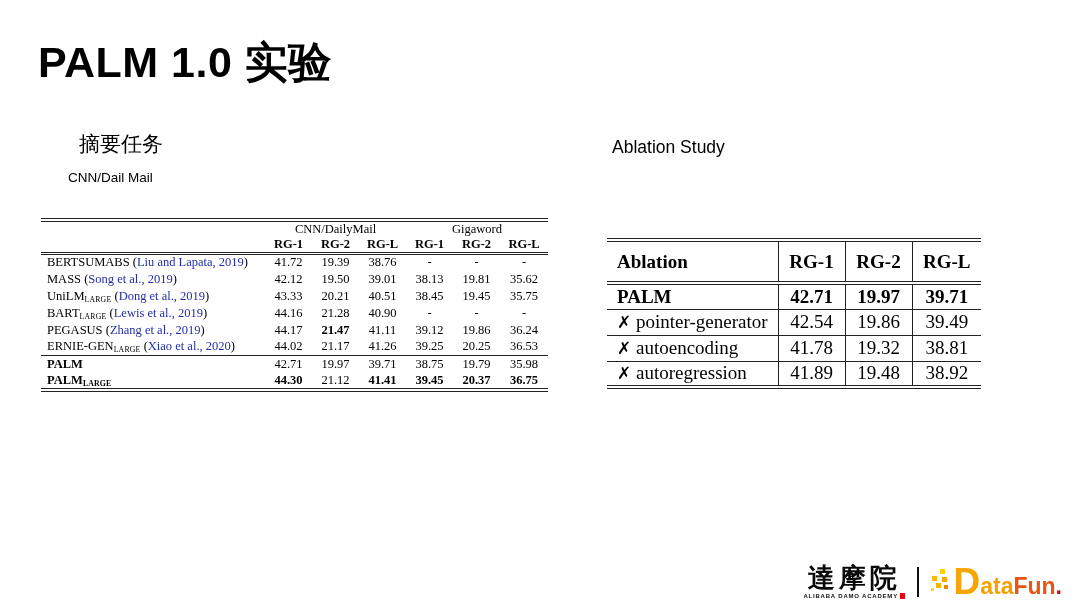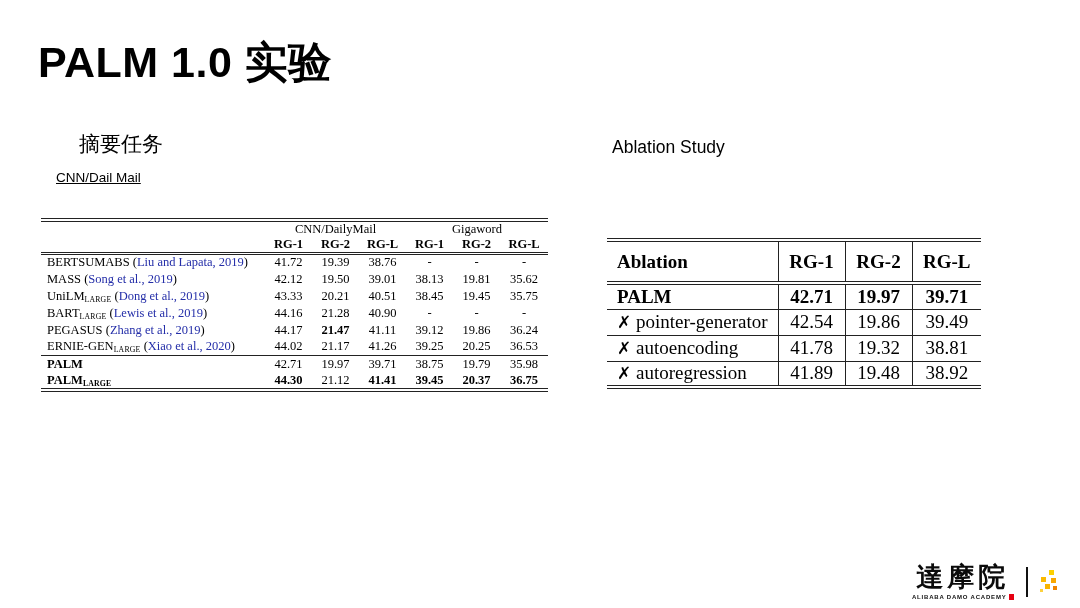--- a/index.html
+++ b/index.html
@@ -3,21 +3,21 @@
 <meta charset="utf-8">
 <style>
   * { margin:0; padding:0; box-sizing:border-box; }
   html,body { width:1080px; height:608px; background:#ffffff; overflow:hidden;
               font-family:"Liberation Sans", sans-serif; }
   .slide { position:relative; width:1080px; height:608px; background:#fff; }
 
   .slide-title { position:absolute; left:38px; top:34px; font-size:43px; font-weight:700;
                  color:#000; letter-spacing:0.5px; }
   .left-heading { position:absolute; left:55px; top:130px; font-size:21px; font-weight:400; color:#000;margin-left:24px; }
-  .left-subheading { position:absolute; left:56px; top:170px; font-size:13.5px; color:#000;text-decoration:underline; }
+  .left-subheading { position:absolute; left:68px; top:170px; font-size:13.5px; color:#000; }
   .right-heading { position:absolute; left:612px; top:137px; font-size:17.5px; color:#000; }
 
   
   .sum-table { position:absolute; left:41px; top:218px; width:507px;
                border-collapse:collapse; table-layout:fixed;
                font-family:"Liberation Serif","DejaVu Serif",serif; font-size:12.5px; color:#000;
                border-top:4px double #222; border-bottom:4px double #222; }
   .sum-table thead { border-bottom:3px double #222; }
   .sum-table th, .sum-table td { padding:0; height:17px; font-weight:400; vertical-align:middle; white-space:nowrap; }
   .sum-table .group-row th { height:15px; text-align:center; }
@@ -39,21 +39,21 @@
   .abl-table th, .abl-table td { padding:0; vertical-align:middle; white-space:nowrap; }
   .abl-table th + th, .abl-table td + td { border-left:1.5px solid #222; }
   .abl-table th { font-weight:700; }
   .abl-table .label { text-align:left; padding-left:10px; }
   .abl-table .num { text-align:center; }
   .abl-table .xmark { font-weight:700; font-family:"DejaVu Sans",sans-serif; font-size:17px; }
 
   
   .footer { position:absolute; right:18px; bottom:8px; display:flex; align-items:center; gap:12px; }
   .damo { display:flex; flex-direction:column; align-items:center; }
-  .damo-chars { font-family:Liberation Mono, monospace; font-weight:900; font-size:27px;
+  .damo-chars { font-family:Liberation Serif, serif; font-weight:900; font-size:27px;
                 letter-spacing:4px; line-height:1.05; color:#0a0a0a; }
   .damo-sub { display:flex; align-items:center; gap:2px; margin-top:1px; }
   .damo-sub-text { font-size:6px; font-weight:700; letter-spacing:0.8px; color:#111; }
   .damo-mark { width:5px; height:6px; background:#E60012; }
   .logo-sep { width:2.5px; height:30px; background:#111; border:none; }
   .datafun { display:flex; align-items:center; }
   .df-mosaic { position:relative; width:21px; height:27px; margin-right:1px; }
   .df-mosaic i { position:absolute; display:block; }
   .df-text { white-space:nowrap; font-weight:700; line-height:1; }
   .df-d   { font-size:37px; color:#F7A600; }
@@ -228,16 +228,17 @@
     <div class="logo-sep"></div>
     <div class="datafun">
       <span class="df-mosaic">
         <i style="left:9px;  top:1px;  width:5px; height:5px; background:#FCD000;"></i>
         <i style="left:1px;  top:8px;  width:5px; height:5px; background:#FBBA00;"></i>
         <i style="left:11px; top:9px;  width:5px; height:5px; background:#F9A700;"></i>
         <i style="left:5px;  top:15px; width:5px; height:5px; background:#F8B500;"></i>
         <i style="left:13px; top:17px; width:4px; height:4px; background:#F08300;"></i>
         <i style="left:0px;  top:20px; width:3px; height:3px; background:#FCD13E;"></i>
       </span>
+      <span class="df-text"><span class="df-d">D</span><span class="df-ata">ata</span><span class="df-fun">Fun</span><span class="df-dot">.</span></span>
     </div>
   </div>
 
 </div>
 
 </body></html>

